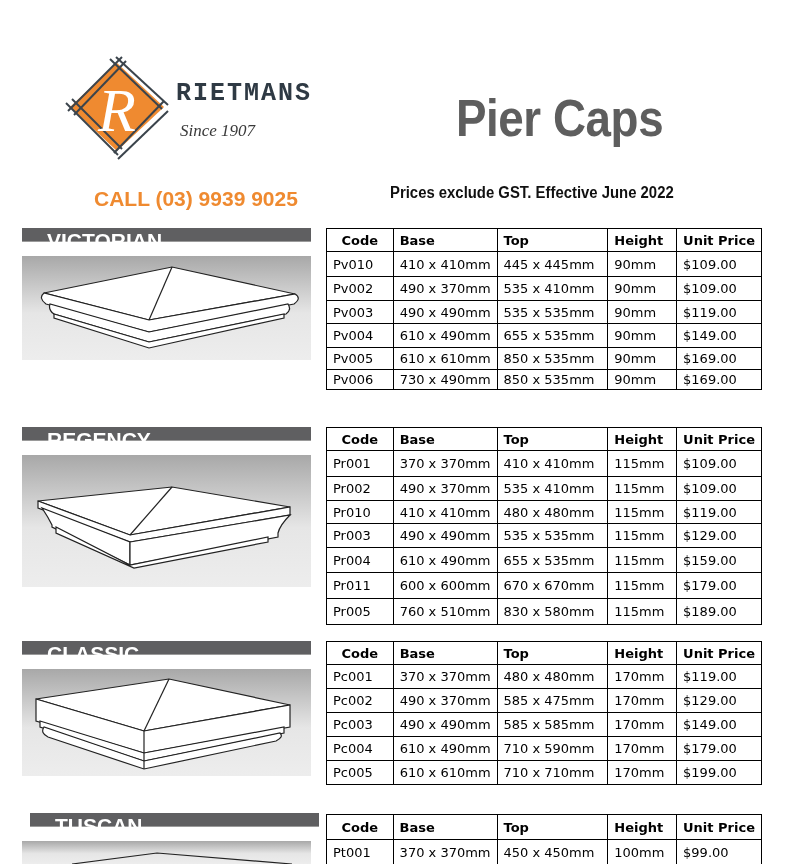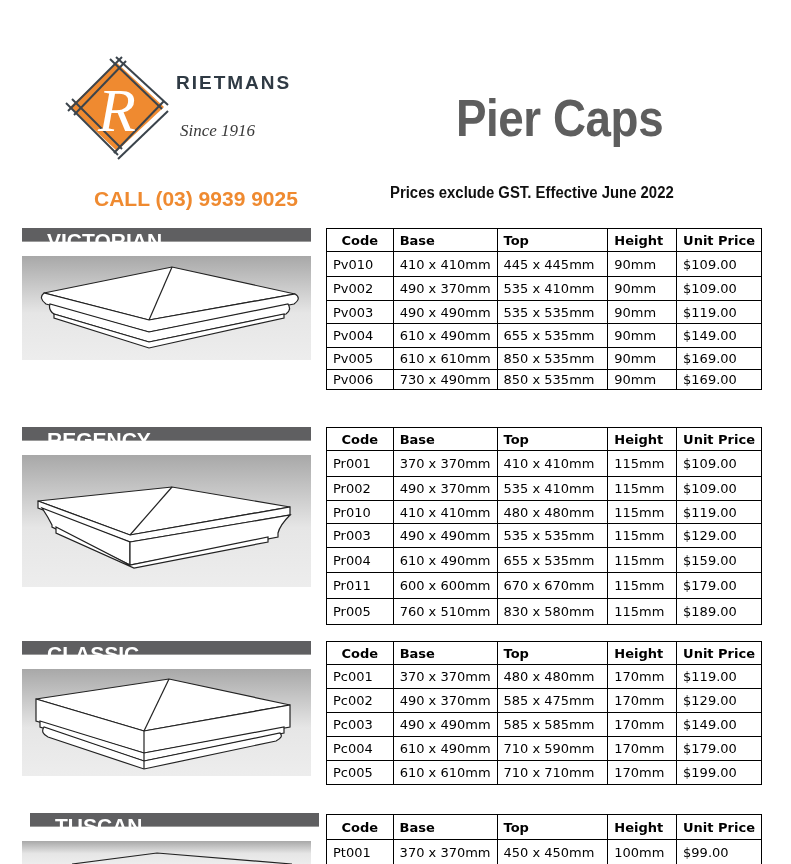--- a/index.html
+++ b/index.html
@@ -1,21 +1,21 @@
 <!DOCTYPE html>
 <html><head>
 <meta charset="utf-8">
 <style>
   * { box-sizing: border-box; margin: 0; padding: 0; }
   html, body { width: 791px; height: 864px; overflow: hidden; background: #ffffff; }
   body { position: relative; font-family: "Liberation Sans", sans-serif; color: #000; }
 
   .logo { position: absolute; left: 60px; top: 55px; width: 300px; height: 105px; }
   .logo-mark { position: absolute; left: 0; top: 0; width: 115px; height: 105px; }
-  .brand-name { position: absolute; left: 116px; top: 17px; font-family: Liberation Sans, sans-serif; font-weight: bold; font-size: 19px; letter-spacing: 2px; color: #2f3a44; }
+  .brand-name { position: absolute; left: 116px; top: 24px; font-family: Liberation Mono, monospace; font-weight: bold; font-size: 25px; letter-spacing: 2px; color: #2f3a44; }
   .brand-tag { position: absolute; left: 120px; top: 66px; font-family: "Liberation Serif", serif; font-style: italic; font-size: 17px; color: #3a3a3a; }
 
   .page-title { position: absolute; left: 456px; top: 88px; font-family: "Liberation Sans", sans-serif; font-weight: bold; font-size: 52px; color: #5e5e5e; letter-spacing: -0.5px; transform: scaleX(0.88); transform-origin: left top; white-space: nowrap; }
   .phone { position: absolute; left: 94px; top: 187px; font-weight: bold; font-size: 21px; color: #ef8a30; white-space: nowrap; }
   .notice { position: absolute; left: 390px; top: 184px; font-weight: bold; font-size: 16px; color: #111; white-space: nowrap; transform: scaleX(0.93); transform-origin: left top; }
 
   .section-banner { position: absolute; left: 22px; width: 289px; background: #5f5f61; color: #fff; font-weight: bold; font-size: 21px; padding-left: 25px; height: 14px; line-height: 26px; border-bottom: 1px solid #9a9a9a; }
   .section-image { position: absolute; left: 22px; width: 289px; background: linear-gradient(#a8a8a8, #e6e6e6 55%, #ededed); overflow: hidden; }
   .section-image svg { position: absolute; left: 0; top: 0; }
 
@@ -41,21 +41,21 @@
       <line x1="6" y1="48" x2="58" y2="100"></line>
       <line x1="12" y1="44" x2="62" y2="94"></line>
       <line x1="62" y1="2" x2="8" y2="56"></line>
       <line x1="104" y1="46" x2="54" y2="98"></line>
       <line x1="66" y1="6" x2="14" y2="60"></line>
       <line x1="108" y1="56" x2="58" y2="104"></line>
     </g>
     <text x="57" y="76" text-anchor="middle" font-family="Liberation Serif, serif" font-style="italic" font-size="62" fill="#ffffff">R</text>
   </svg>
   <div class="brand-name">RIETMANS</div>
-  <div class="brand-tag">Since 1916</div>
+  <div class="brand-tag">Since 1907</div>
 </div>
 
 <div class="page-title">Pier Caps</div>
 <div class="phone">CALL (03) 9939 9025</div>
 <div class="notice">Prices exclude GST. Effective June 2022</div>
 
 <div class="section-banner" style="top:228px;">VICTORIAN</div>
 <div class="section-image" style="top:256px;height:104px;">
   <svg width="289" height="104" viewBox="0 0 289 104">
     <g fill="#ffffff" stroke="#222" stroke-width="1.2">

